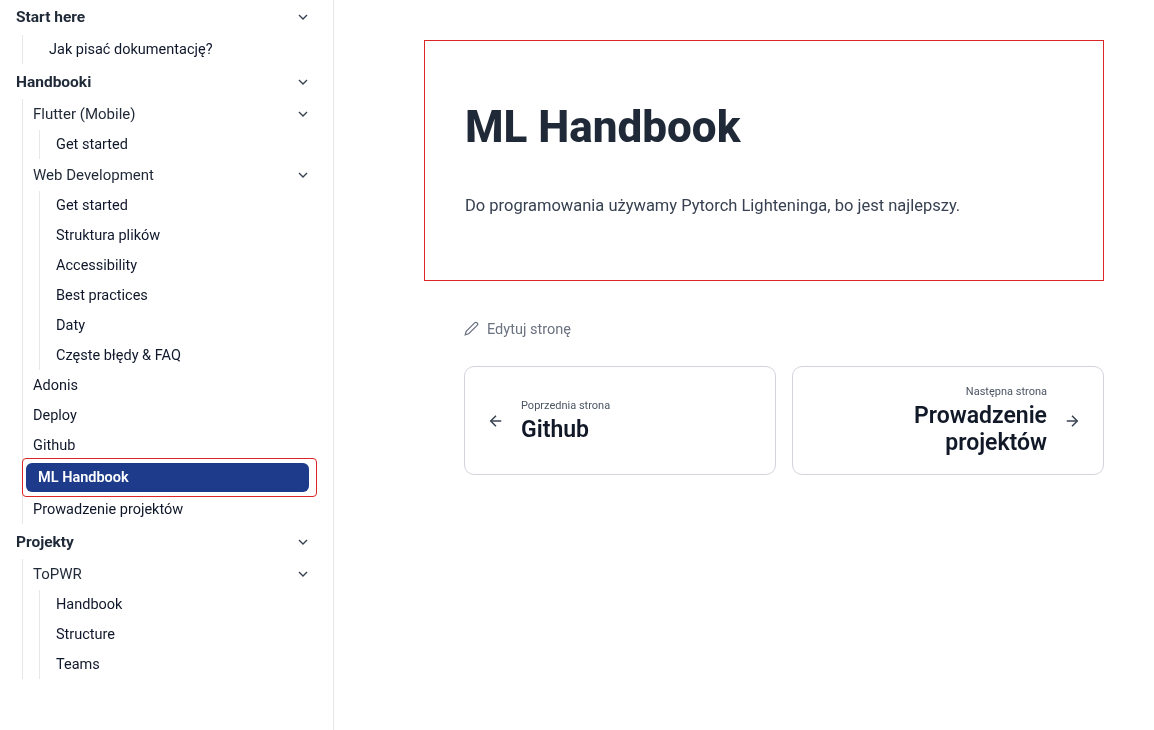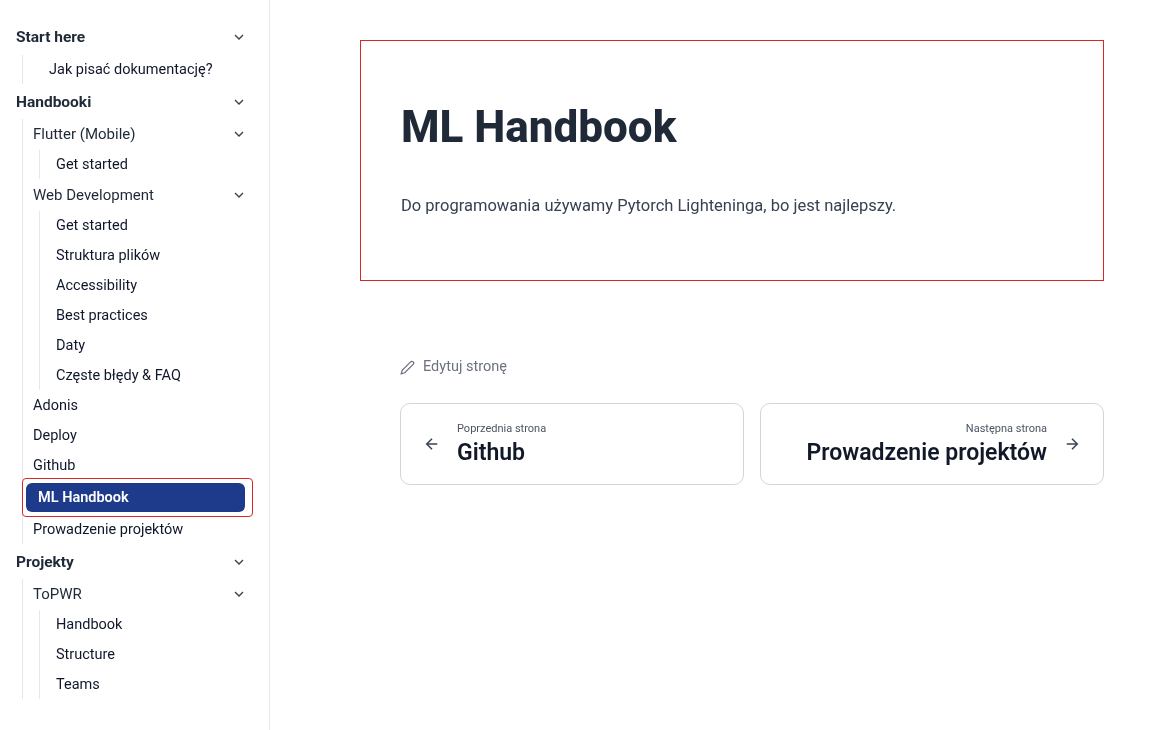--- a/index.html
+++ b/index.html
@@ -10,23 +10,23 @@
     body {
       font-family: -apple-system, BlinkMacSystemFont, "Segoe UI", Roboto, Helvetica, Arial, sans-serif;
       color: #1f2937;
       background: #ffffff;
       width: 1154px;
       height: 730px;
       overflow: hidden;
       display: flex;
     }
     .sidebar {
-      width: 270px;
+      width: 334px;
       border-right: 1px solid #e5e7eb;
-      padding: 20px 14px 12px 8px;
+      padding: 0 14px 12px 8px;
       overflow-y: auto;
     }
     .section-header {
       display: flex;
       align-items: center;
       justify-content: space-between;
       padding: 8px 8px;
       font-weight: 700;
       font-size: 15.5px;
       cursor: pointer;
@@ -81,27 +81,26 @@
       margin-bottom: 40px;
     }
     .page-body {
       font-size: 16.5px;
       color: #374151;
       line-height: 1.6;
       margin-bottom: 60px;
     }
     .edit-link {
       display: flex;
-      align-items: flex-end;
+      align-items: flex-start;
       gap: 8px;
       font-size: 14.5px;
       color: #6b7280;
       cursor: pointer;
       margin-bottom: 28px;
-      margin-top: 37px;
     }
     .edit-icon {
       width: 15px;
       height: 15px;
     }
     .nav-cards {
       display: flex;
       gap: 16px;
     }
     .nav-card {

